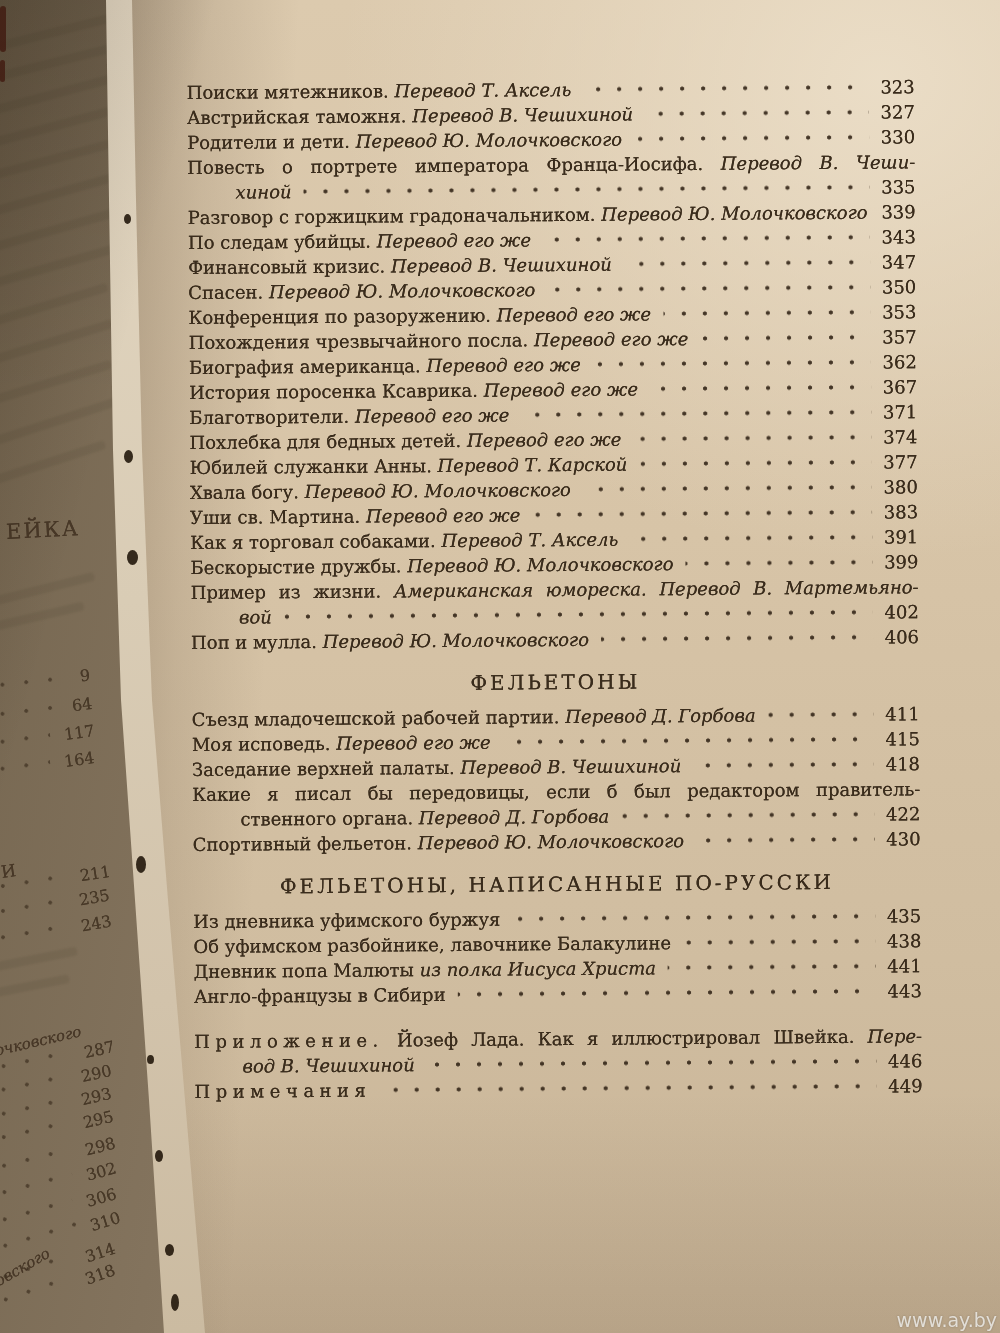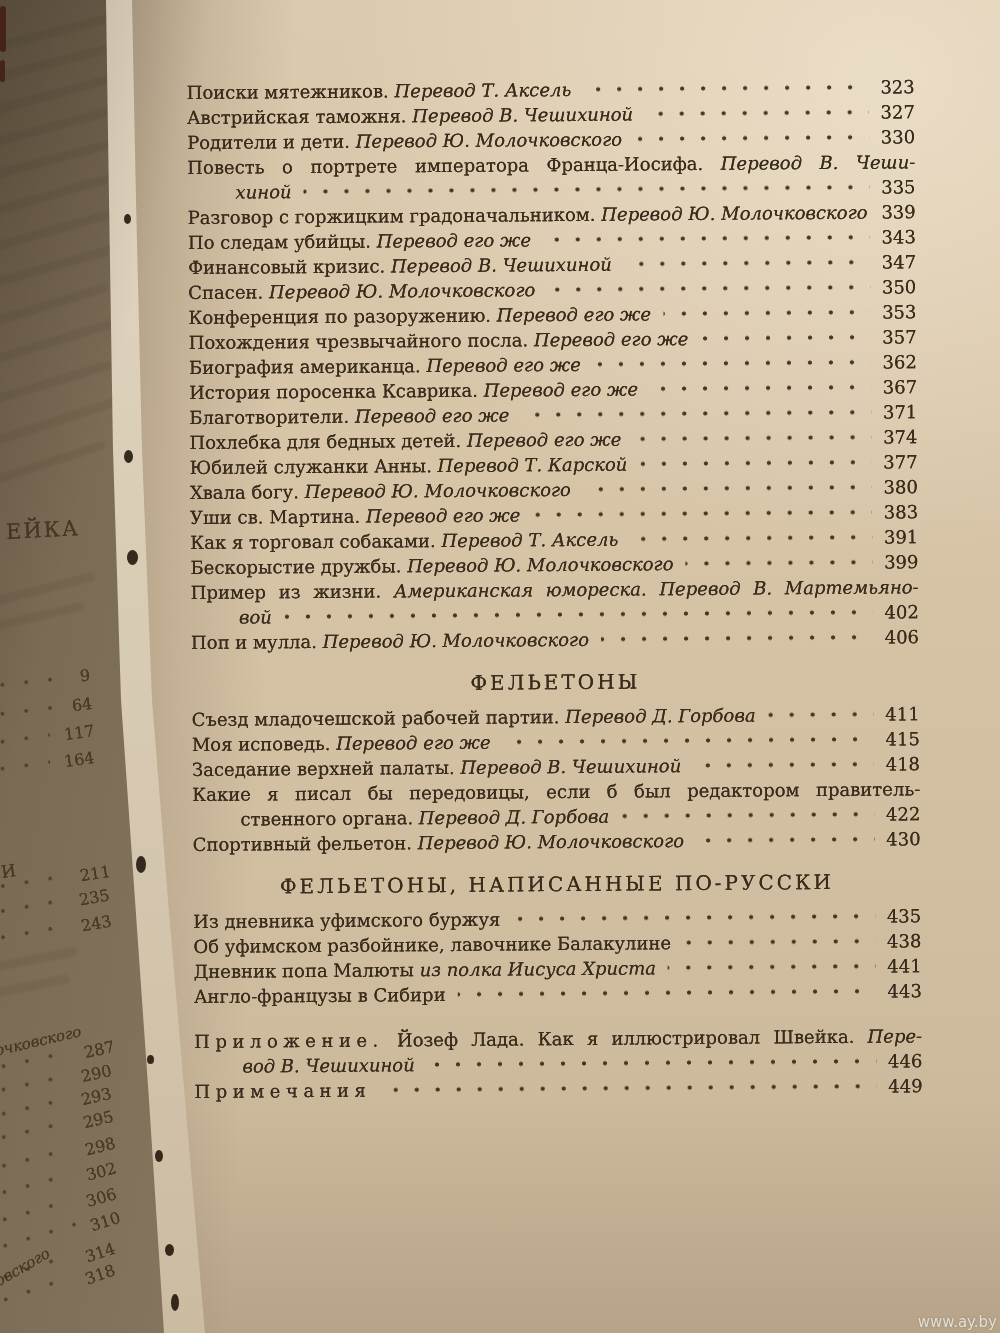--- a/index.html
+++ b/index.html
@@ -81,21 +81,21 @@
   .corner-mark{position:absolute;background:#4a1c12;opacity:.8;border-radius:3px;}
   .vignette{
     position:absolute;inset:0;pointer-events:none;
     background:
       linear-gradient(105deg, rgba(28,18,8,.22) 0%, rgba(28,18,8,0) 16%),
       radial-gradient(145% 115% at 60% 45%, rgba(0,0,0,0) 62%, rgba(36,24,12,.16) 100%);
   }
   .watermark{
     position:absolute;right:3px;bottom:2px;
     font-family:"DejaVu Sans","Liberation Sans",sans-serif;
-    font-size:15px;color:rgba(246,246,244,.78);
+    font-size:19px;color:rgba(246,246,244,.78);
     text-shadow:0 0 2px rgba(60,50,40,.35);
     margin-left:28px;
   }
 </style>
 </head>
 <body>
 
 <div class="scene">
 
   <div class="left-page">

